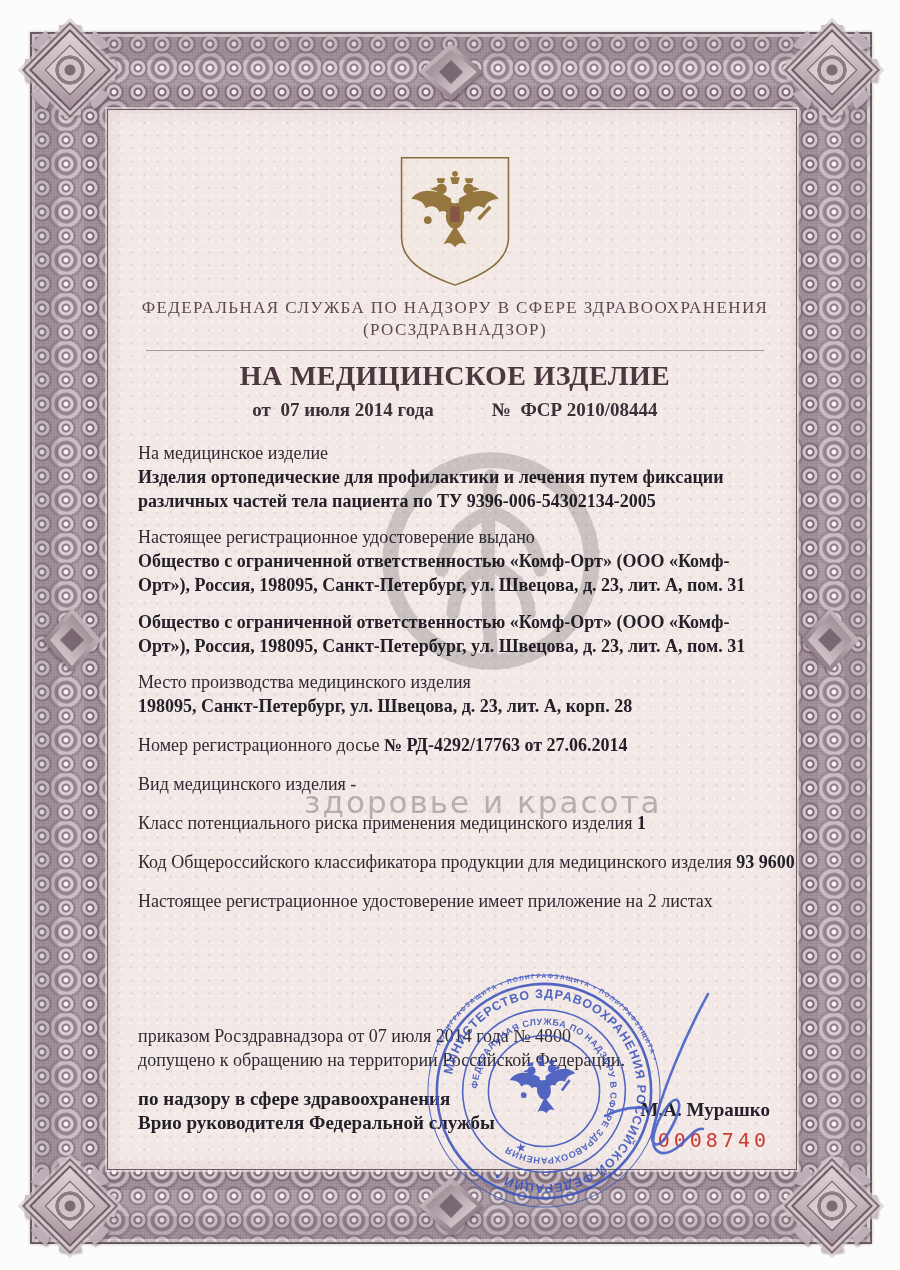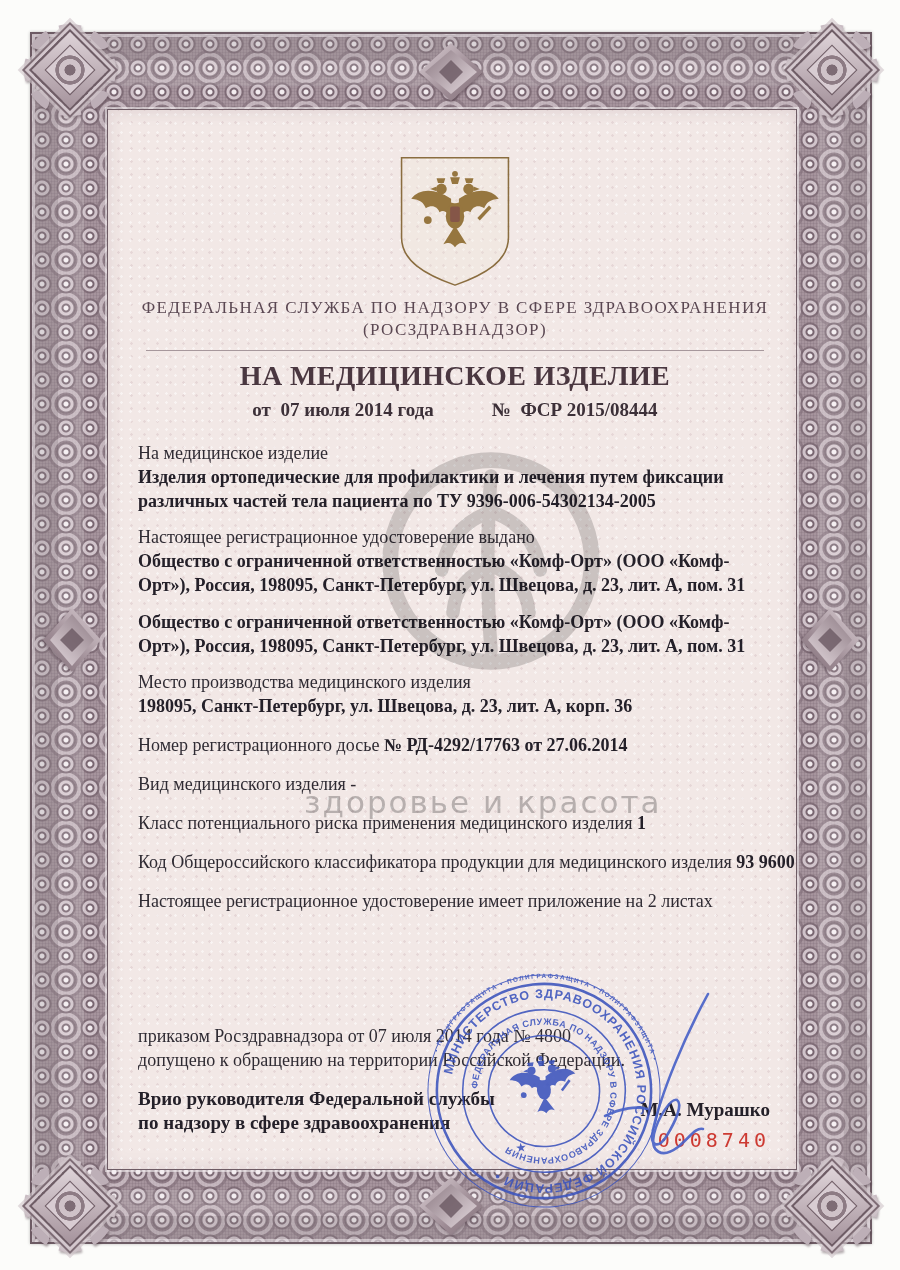--- a/index.html
+++ b/index.html
@@ -190,42 +190,42 @@
         </div>
 
         <hr class="rule">
 
         <div class="title">
           <div>НА МЕДИЦИНСКОЕ ИЗДЕЛИЕ</div>
         </div>
 
         <div class="dateline">
           <span>от  07 июля 2014 года</span>
-          <span>№  ФСР 2015/08444</span>
+          <span>№  ФСР 2010/08444</span>
         </div>
 
         <div class="body">
 
           <div class="sect">
             <p class="lbl">На медицинское изделие</p>
             <p class="val">Изделия ортопедические для профилактики и лечения путем фиксации различных частей тела пациента по ТУ 9396-006-54302134-2005</p>
           </div>
 
           <div class="sect">
             <p class="lbl">Настоящее регистрационное удостоверение выдано</p>
             <p class="val">Общество с ограниченной ответственностью «Комф-Орт» (ООО «Комф-Орт»), Россия, 198095, Санкт-Петербург, ул. Швецова, д. 23, лит. А, пом. 31</p>
           </div>
 
           <div class="sect">
             <p class="val">Общество с ограниченной ответственностью «Комф-Орт» (ООО «Комф-Орт»), Россия, 198095, Санкт-Петербург, ул. Швецова, д. 23, лит. А, пом. 31</p>
           </div>
 
           <div class="sect">
             <p class="lbl">Место производства медицинского изделия</p>
-            <p class="val">198095, Санкт-Петербург, ул. Швецова, д. 23, лит. А, корп. 36</p>
+            <p class="val">198095, Санкт-Петербург, ул. Швецова, д. 23, лит. А, корп. 28</p>
           </div>
 
           <p class="line"><span>Номер регистрационного досье</span> <b>№ РД-4292/17763 от 27.06.2014</b></p>
 
           <p class="line">Вид медицинского изделия -</p>
 
           <p class="line"><span>Класс потенциального риска применения медицинского изделия</span> <b>1</b></p>
 
           <p class="line"><span>Код Общероссийского классификатора продукции для медицинского изделия</span> <b>93 9600</b></p>
 
@@ -234,22 +234,22 @@
 
         <div class="gap"></div>
 
         <div class="order">
           <p>приказом Росздравнадзора от 07 июля 2014 года № 4800</p>
           <p>допущено к обращению на территории Российской Федерации.</p>
         </div>
 
         <div class="sigrow">
           <div class="sigtitle">
+            <div>по надзору в сфере здравоохранения</div>
             <div>Врио руководителя Федеральной службы</div>
-            <div>по надзору в сфере здравоохранения</div>
           </div>
           <div class="sigright">
             <div class="signame">М.А. Мурашко</div>
             <div class="serial">0008740</div>
           </div>
         </div>
 
       </div>
     </div>
   </div>

